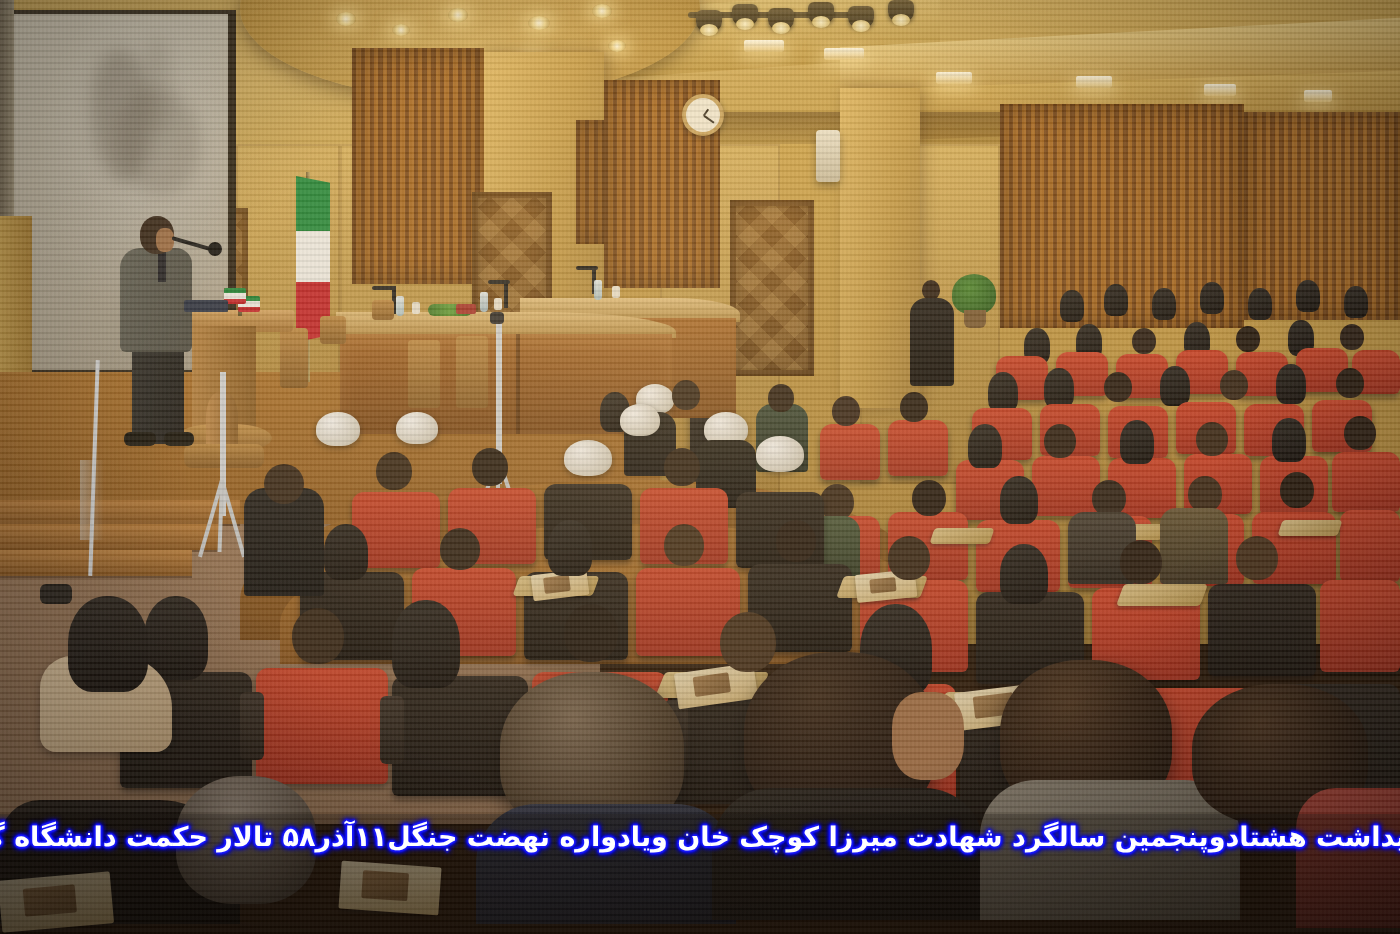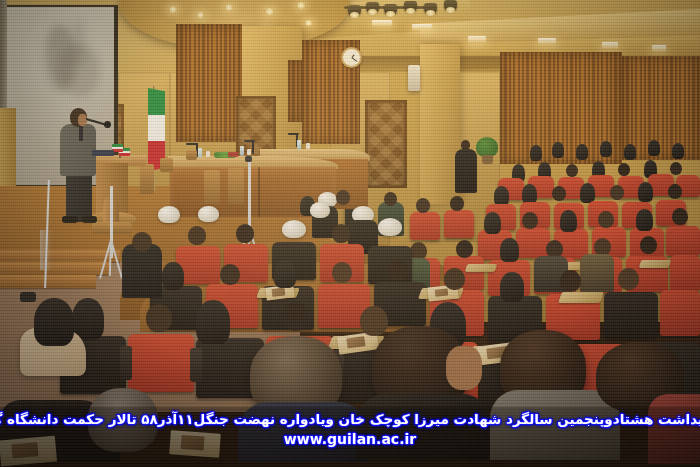--- a/index.html
+++ b/index.html
@@ -711,15 +711,14 @@
     <div style="position:absolute;left:122px;top:244px;width:40px;height:54px;border-radius:10px 10px 2px 2px;background:linear-gradient(160deg,#242220,#101010);"></div>
     <div style="position:absolute;left:132px;top:232px;width:20px;height:20px;border-radius:50%;background:#38291c;"></div>
 
     <div class="grade"></div>
     <div class="vignette"></div>
     <div class="grain"></div>
   </div>
 
   <div class="caption">
     <div class="cap-line">گرامیداشت هشتادوپنجمین سالگرد شهادت میرزا کوچک خان  ویادواره نهضت جنگل۱۱آذر۸۵ تالار حکمت  دانشگاه گیلان</div>
-    <div class="cap-url">www.guilan.ac.ir</div>
   </div>
 </div>
 
 </body></html>

